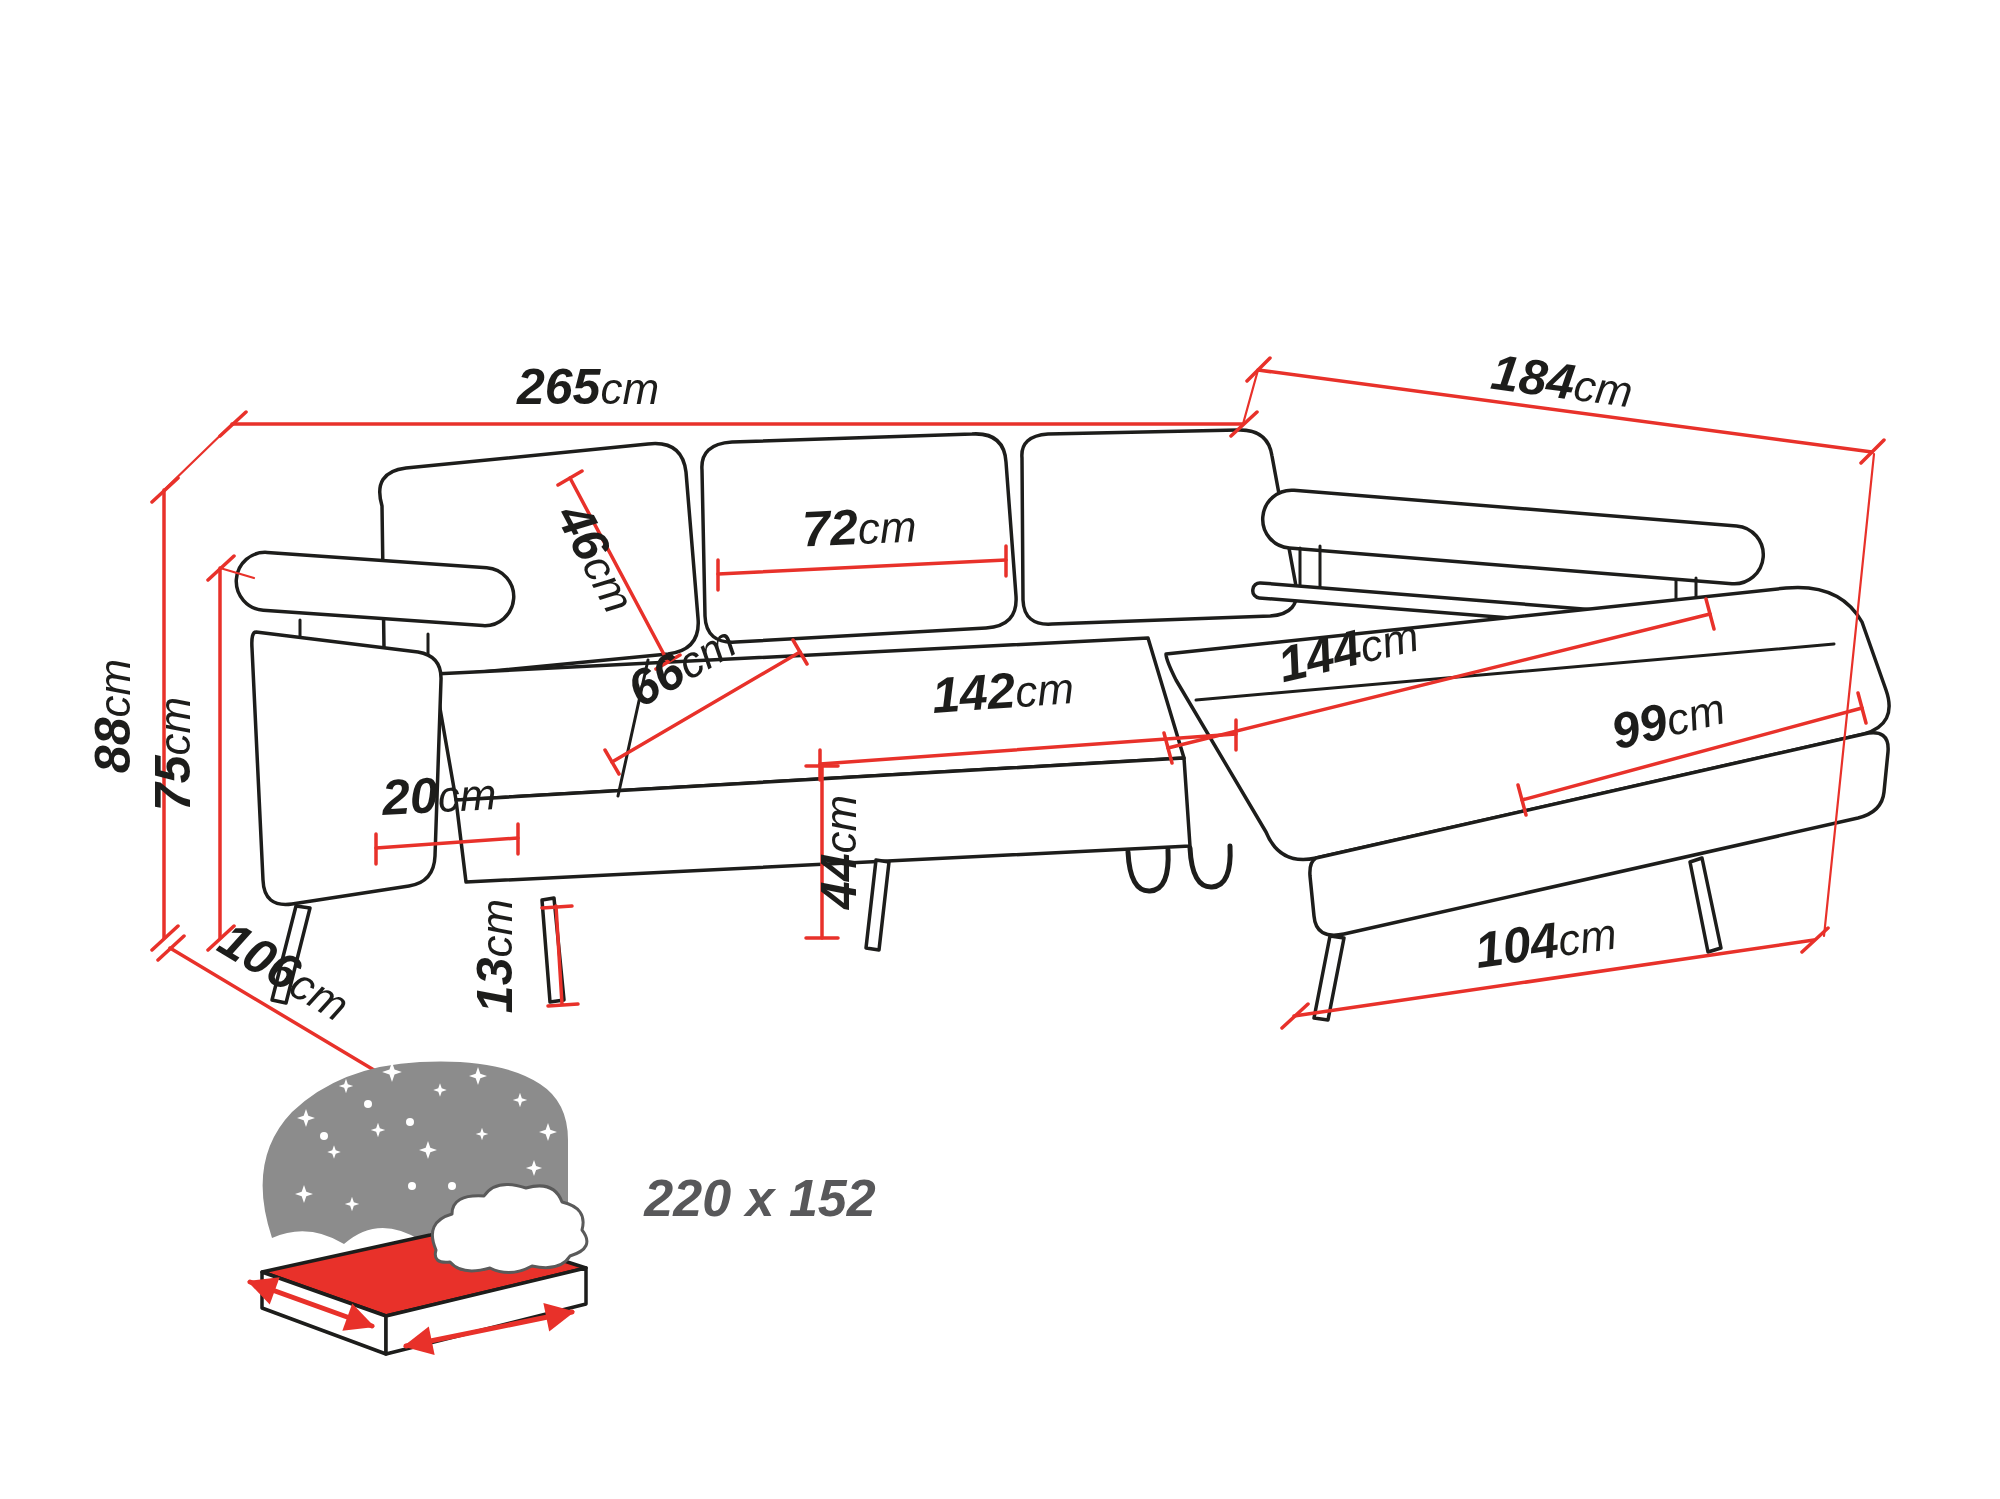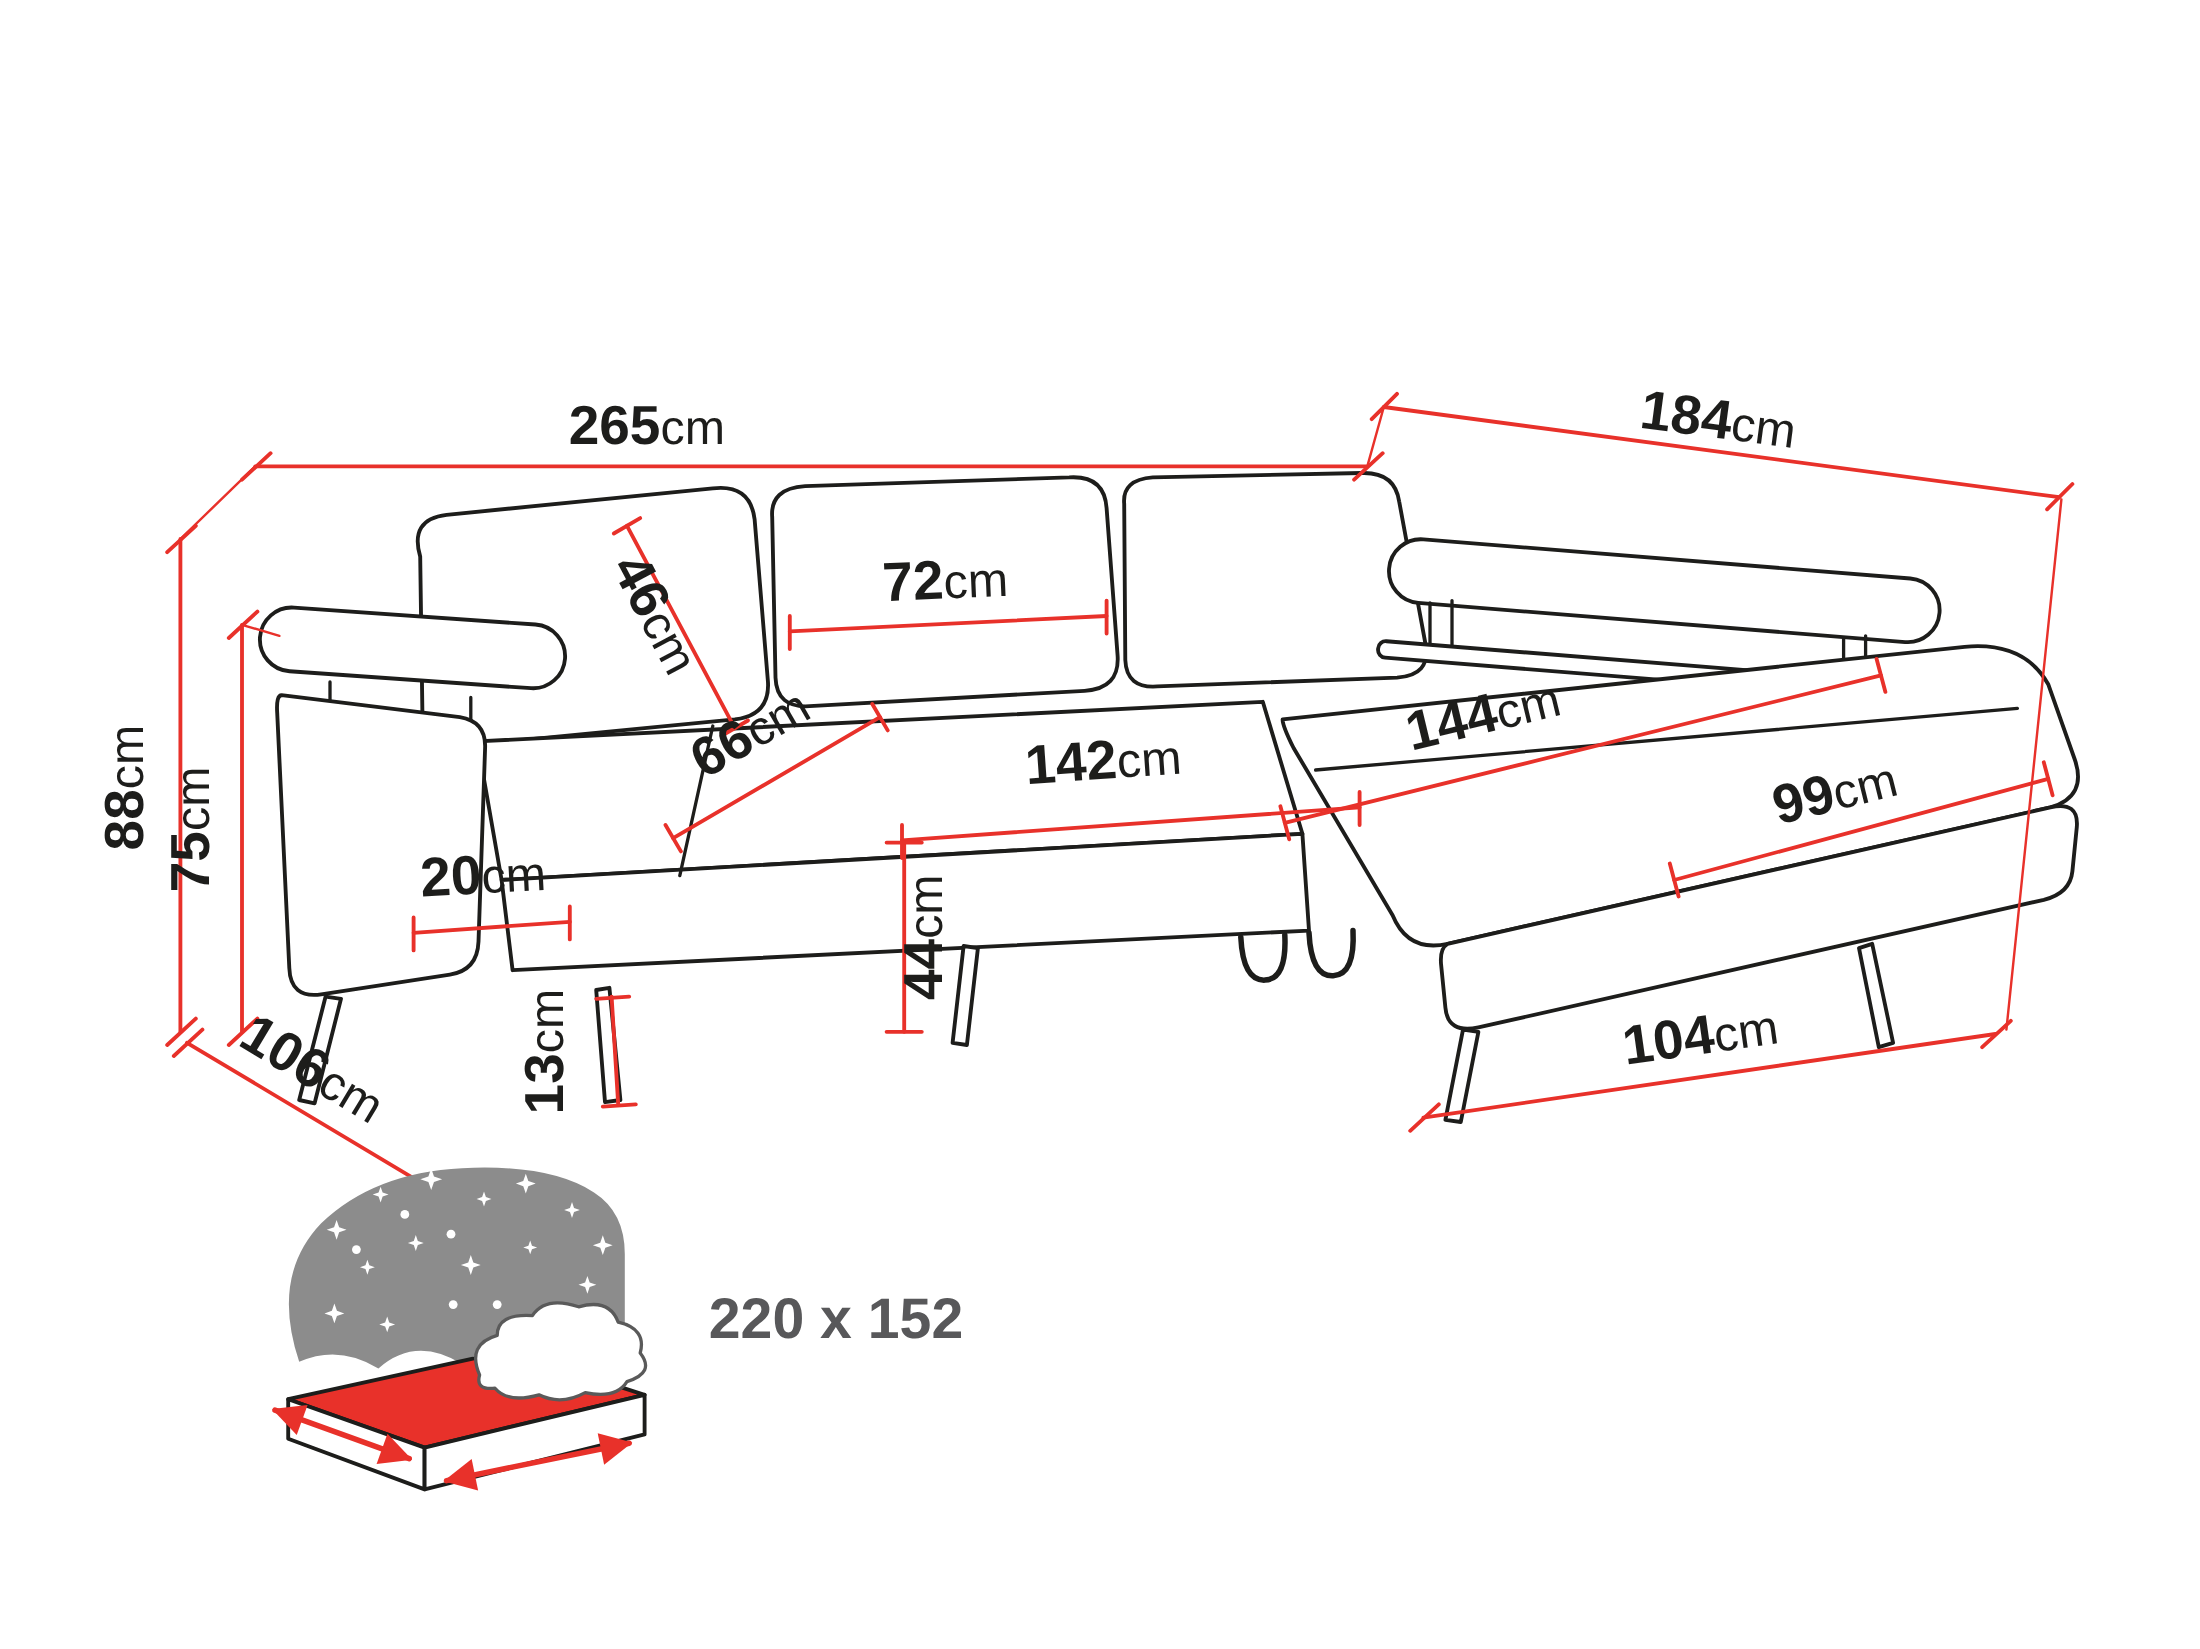--- a/index.html
+++ b/index.html
@@ -1,16 +1,16 @@
 <!DOCTYPE html>
 <html style="--c-outline: #1d1d1b; --c-dimension: #e8312a; --c-blanket: #8c8c8c; --c-mattressTop: #e8312a; --c-labelGray: #58585a;"><head>
 <meta charset="utf-8">
 <style>
   html,body{margin:0;padding:0;background:#ffffff;}
-  .stage{width:2000px;height:1499px;position:relative;background:#fff;overflow:hidden;}
+  .stage{width:2000px;height:1499px;position:relative;background:#fff;overflow:hidden;font-style:italic;}
   svg{display:block;}
   .outline{fill:#ffffff;stroke:var(--c-outline,#1d1d1b);stroke-width:3.5;stroke-linejoin:round;stroke-linecap:round;}
   .seam{fill:none;stroke:var(--c-outline,#1d1d1b);stroke-width:3;stroke-linecap:round;}
   .loop{fill:none;stroke:var(--c-outline,#1d1d1b);stroke-width:5;stroke-linecap:round;}
   .dim{fill:none;stroke:var(--c-dimension,#e8312a);stroke-width:3.5;stroke-linecap:round;}
   .dim-thin{fill:none;stroke:var(--c-dimension,#e8312a);stroke-width:2.2;stroke-linecap:round;}
   .dim-label{font-family:"Liberation Sans","DejaVu Sans",sans-serif;font-weight:700;font-size:50px;
              fill:var(--c-outline,#1d1d1b);text-anchor:middle;}
   .dim-label .unit{font-weight:400;font-size:44px;}
   .bed-label{font-family:"Liberation Sans","DejaVu Sans",sans-serif;font-weight:700;font-size:52px;

